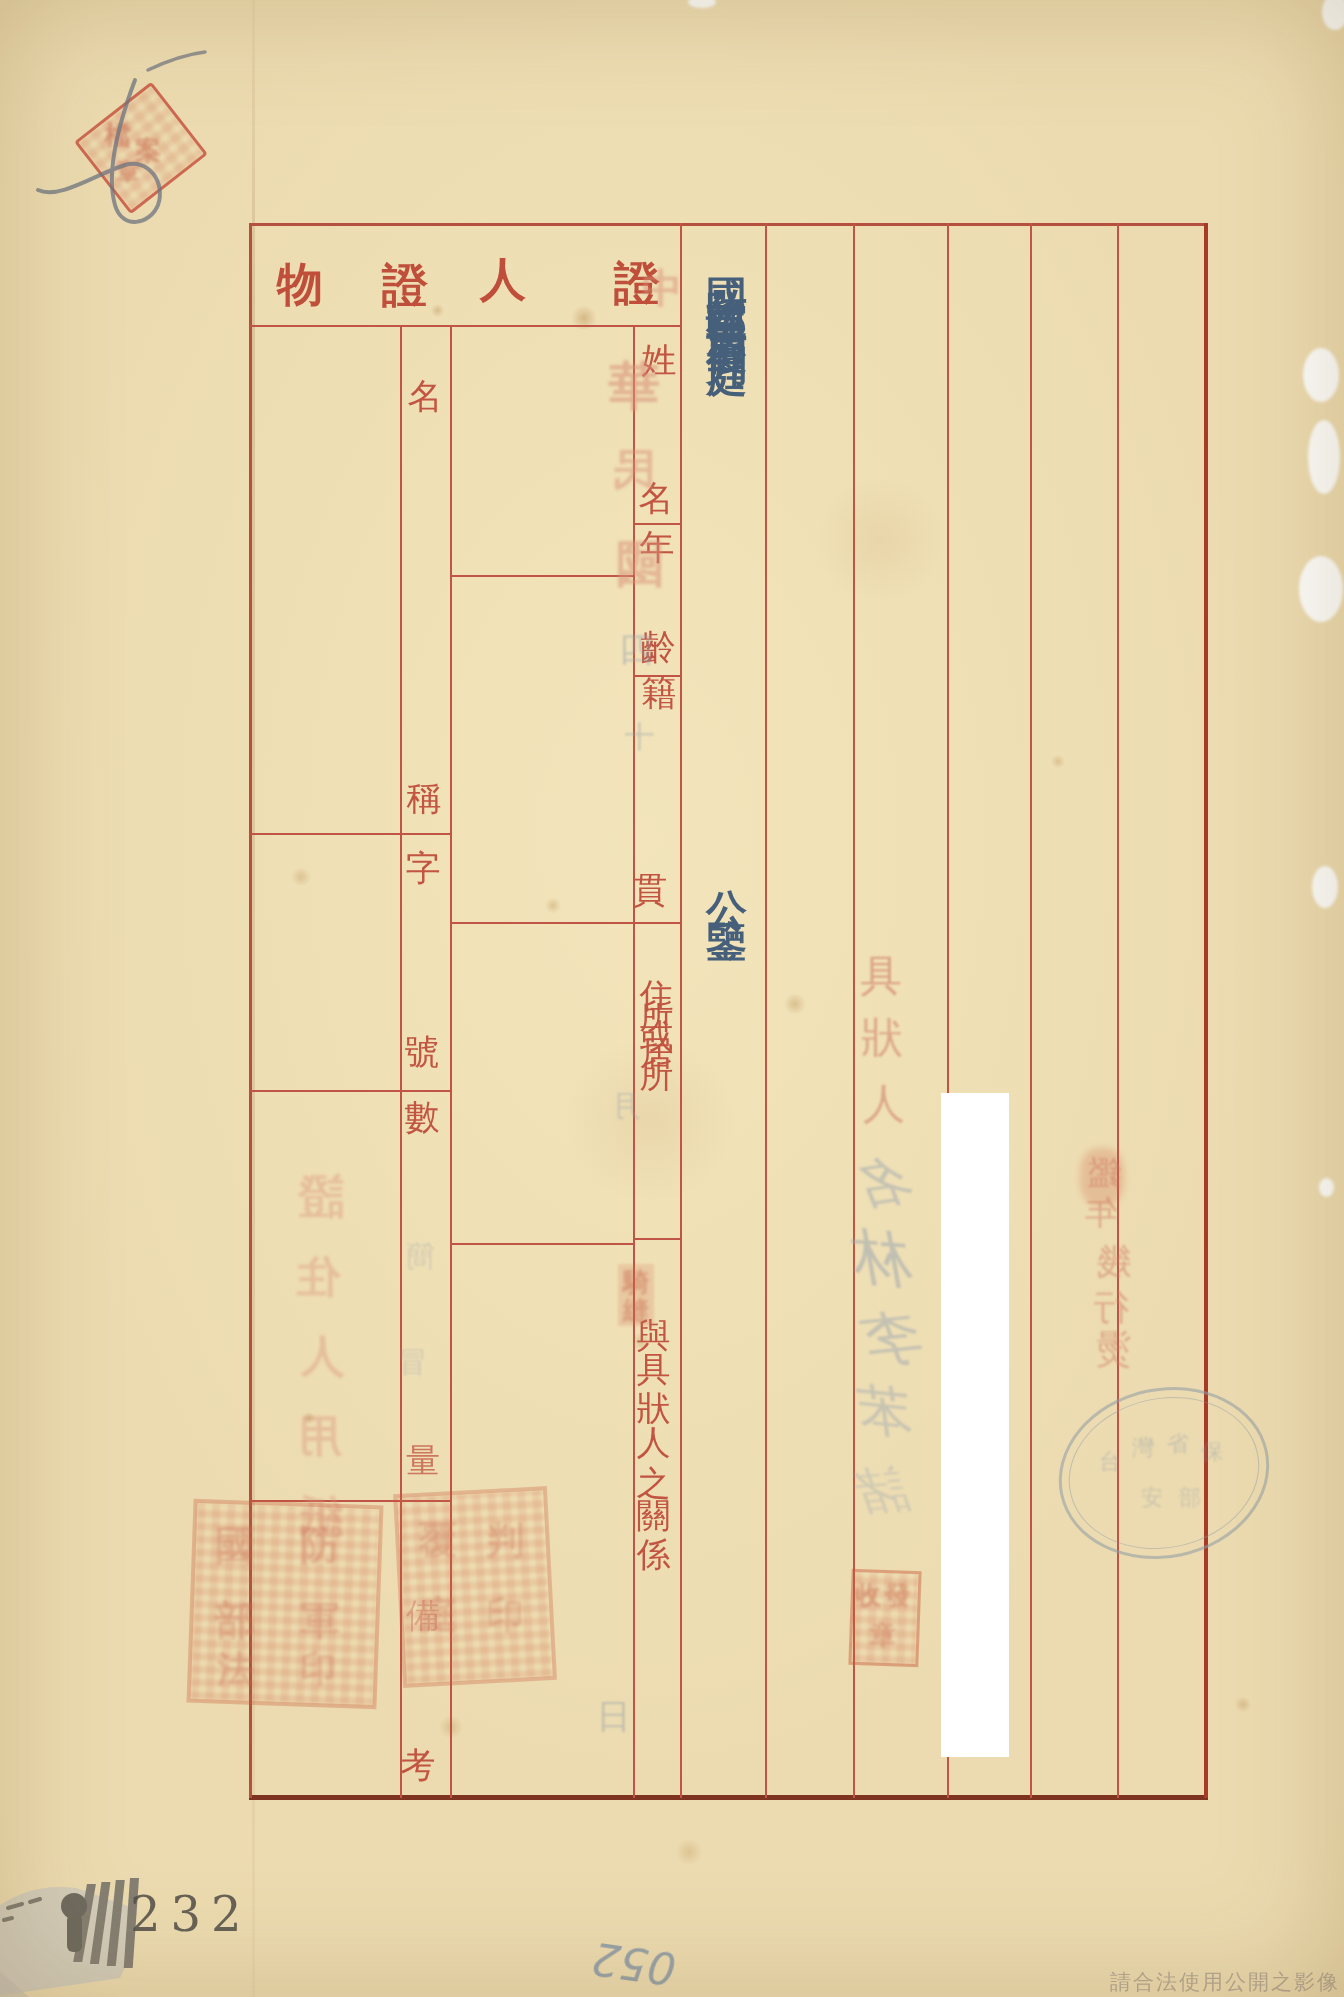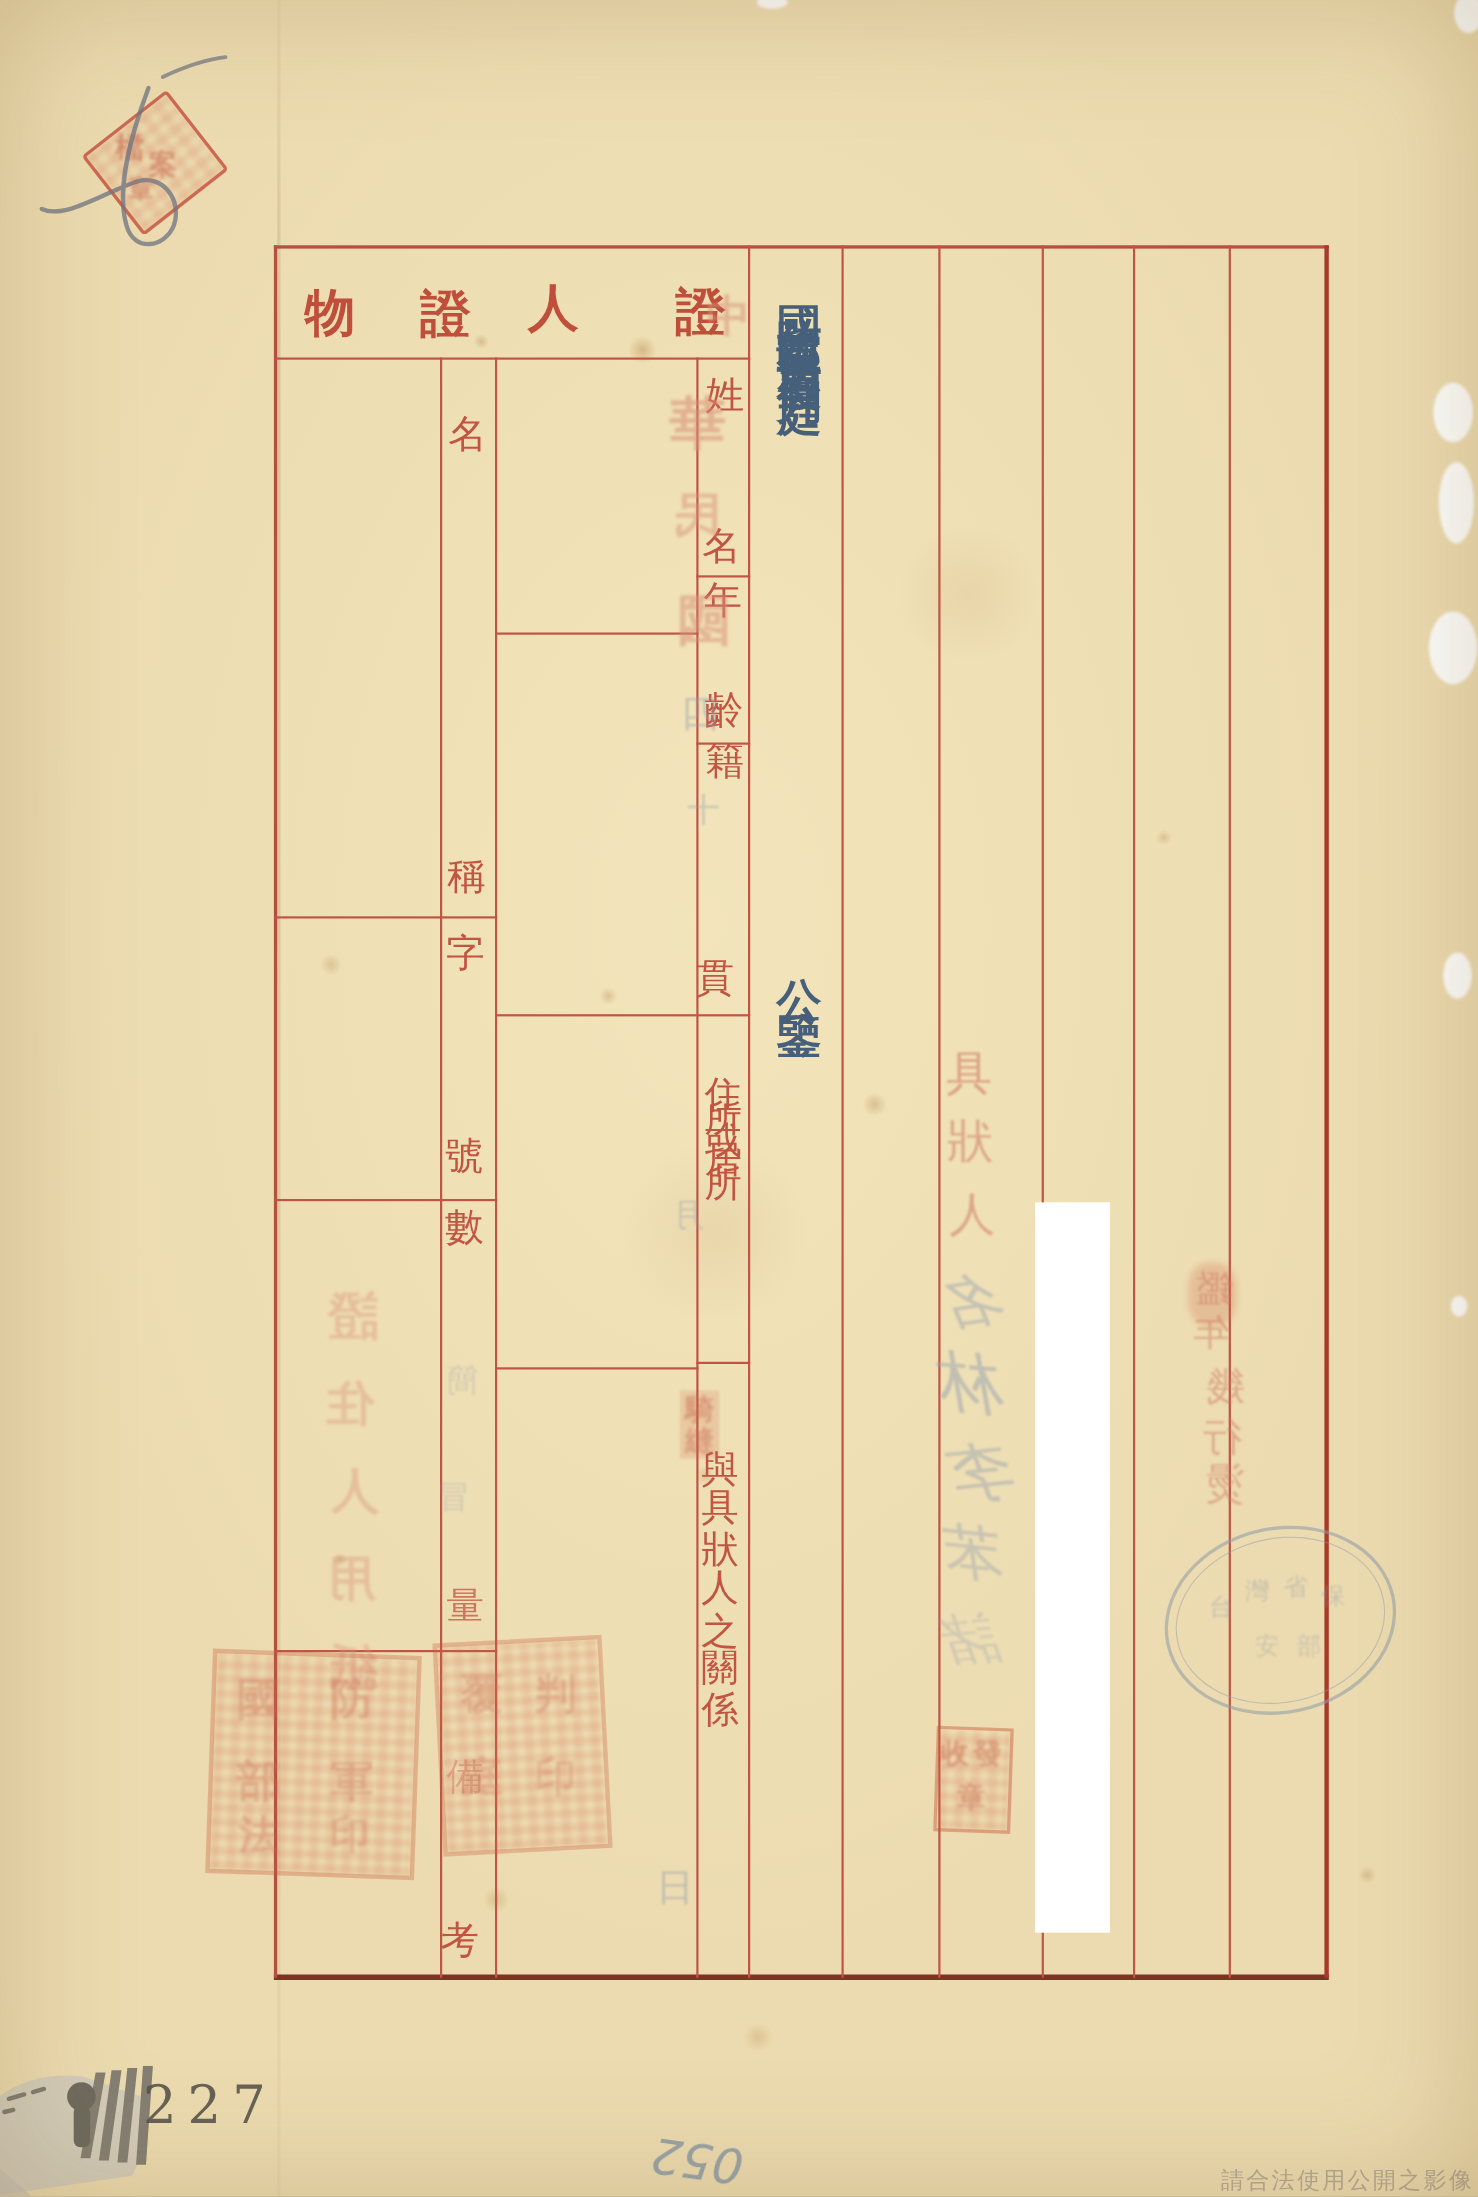--- a/index.html
+++ b/index.html
@@ -257,19 +257,19 @@
     <circle cx="78" cy="28" r="13" fill="#6e6a5e"></circle>
     <rect x="71" y="36" width="15" height="38" rx="6" fill="#6e6a5e"></rect>
     <g stroke="#6e6a5e" stroke-width="4" opacity=".8" stroke-linecap="round">
       <line x1="12" y1="30" x2="26" y2="26"></line>
       <line x1="34" y1="24" x2="44" y2="21"></line>
       <line x1="8" y1="42" x2="16" y2="40"></line>
     </g>
     <path d="M0,90 L34,120 L0,120 Z" fill="#c6c0b2" opacity=".6"></path>
   </svg>
 
-  <div class="pgnum" style="left:130px;top:1886px;font-size:48px;">227</div>
+  <div class="pgnum" style="left:130px;top:1886px;font-size:48px;">232</div>
 
   <div class="hwnum" style="left:592px;top:1938px;font-size:44px;transform:rotate(188deg);">052</div>
 
   <div class="wm" style="right:4px;top:1968px;font-size:21px;">請合法使用公開之影像</div>
 
 </div>
 
 </body></html>

